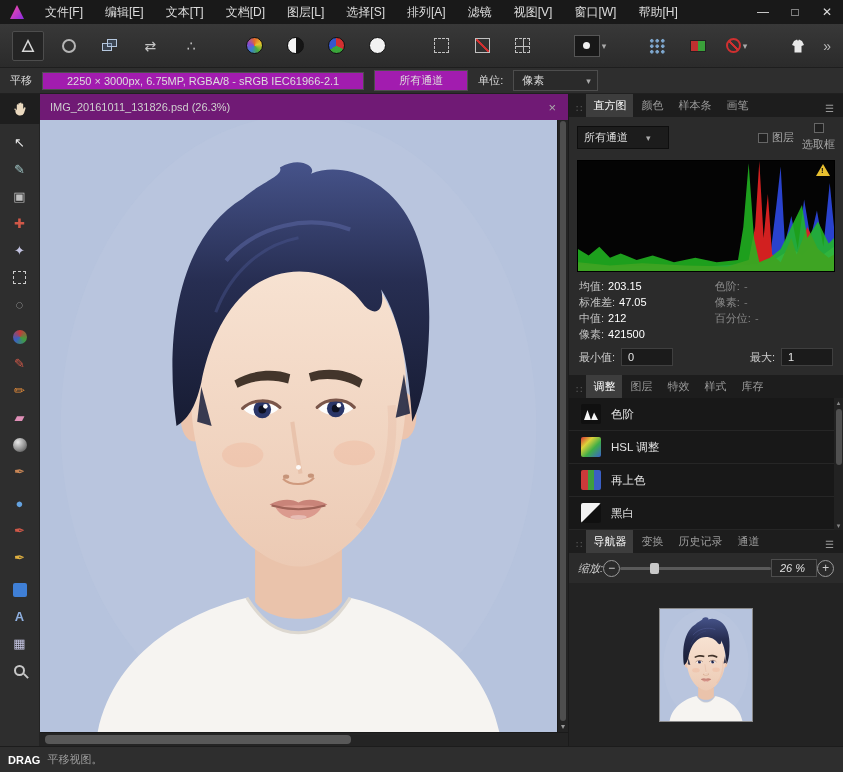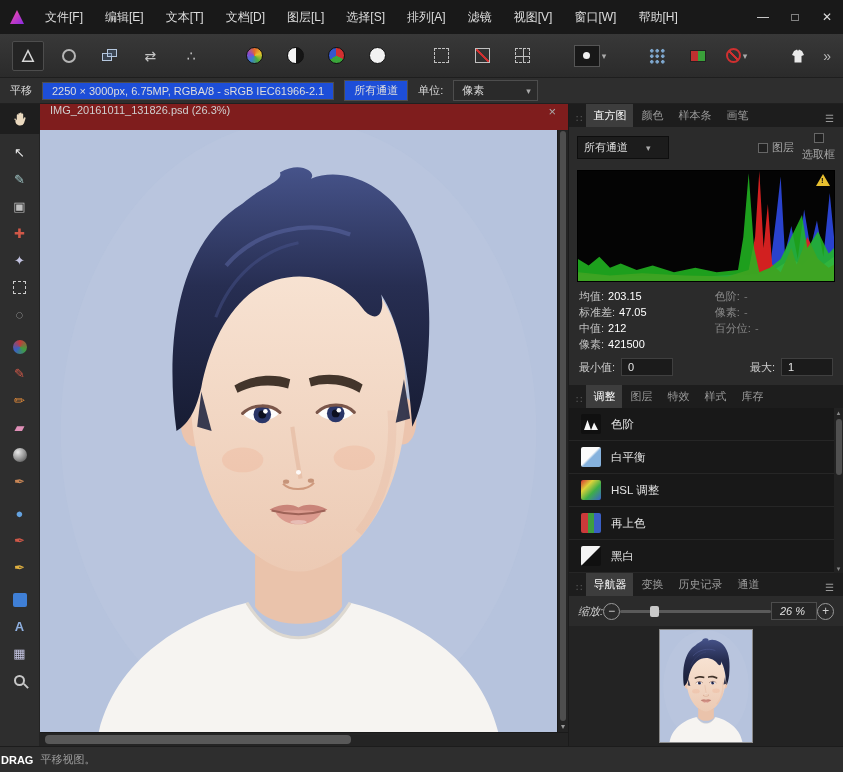--- a/index.html
+++ b/index.html
@@ -1,21 +1,21 @@
 <!DOCTYPE html>
 <html><head>
 <meta charset="utf-8">
 <style>
   * { margin:0; padding:0; box-sizing:border-box; }
   html,body { width:843px; height:772px; overflow:hidden; background:#222;
               font-family:"Liberation Sans", sans-serif; }
   .app { width:843px; height:772px; display:flex; flex-direction:column; background:#2e2e2e; color:#ddd; }
 
   
-  .titlebar { height:34px; background:#191919; display:flex; align-items:center; flex:0 0 auto; }
+  .titlebar { height:24px; background:#191919; display:flex; align-items:center; flex:0 0 auto; }
   .app-logo { width:34px; display:flex; justify-content:center; }
   .menus { display:flex; align-items:center; height:100%; }
   .menu-item { padding:0 11px; font-size:12px; color:#ddd; line-height:30px; cursor:default; }
   .win-controls { margin-left:auto; display:flex; height:100%; }
   .win-btn { width:32px; display:flex; align-items:center; justify-content:center; color:#ddd; font-size:12px; }
 
   
   .toolbar { height:44px; background:linear-gradient(#383838,#2b2b2b); border-bottom:1px solid #1e1e1e;
              display:flex; align-items:center; padding:0 12px; gap:9px; flex:0 0 auto; }
   .tb-tile { width:32px; height:30px; display:flex; align-items:center; justify-content:center; color:#ccc; }
@@ -44,21 +44,21 @@
                background-image:radial-gradient(#7fa8cf 1.5px, transparent 1.7px); background-size:5.5px 5.5px; }
   .dual-sq { width:16px; height:12px; background:linear-gradient(90deg,#c03030 50%,#3aa03a 50%); border:1px solid #222; }
   .noentry { width:15px; height:15px; border:2px solid #d03030; border-radius:50%;
              background:linear-gradient(45deg,transparent 43%,#d03030 43% 57%,transparent 57%); }
   .overflow { margin-left:auto; color:#bbb; font-size:14px; }
 
   
   .contextbar { height:26px; background:#2e2e2e; border-bottom:1px solid #202020; display:flex;
                 align-items:center; padding:0 10px; gap:10px; font-size:11px; flex:0 0 auto; }
   .ctx-label { color:#ddd; }
-  .ctx-field { border:1px solid #4d4d4d; padding:2px 9px; color:#ddd; background:#1d4ed8; }
+  .ctx-field { border:1px solid #4d4d4d; padding:2px 24px; color:#ddd; background:#a21caf; }
   .ctx-select { border:1px solid #4d4d4d; padding:2px 6px 2px 8px; color:#ddd; background:#2a2a2a;
                 display:flex; align-items:center; gap:40px; }
 
   
   .workspace { flex:1 1 auto; display:flex; min-height:0; }
 
   
   .toolpanel { width:40px; background:#2e2e2e; border-right:1px solid #232323; display:flex;
                flex-direction:column; align-items:center; padding-top:0; flex:0 0 auto; }
   .tool { width:34px; height:27px; display:flex; align-items:center; justify-content:center; font-size:13px; color:#c8c8c8; }
@@ -72,21 +72,21 @@
                background:conic-gradient(#c43a3a,#3f9e3f,#3a5fc4,#c43a3a); }
   .icon-sphere { width:14px; height:14px; border-radius:50%;
                  background:radial-gradient(circle at 35% 30%, #e8e8e8, #909090 55%, #3f3f3f); }
   .icon-bluesq { width:14px; height:14px; border-radius:2px; background:#3f7fd6; }
   .icon-zoom { position:relative; width:11px; height:11px; border:2px solid #c8c8c8; border-radius:50%; }
   .icon-zoom::after { content:""; position:absolute; width:6px; height:2px; background:#c8c8c8;
                       transform:rotate(45deg); right:-6px; bottom:-3px; }
 
   
   .canvas-col { flex:1 1 auto; display:flex; flex-direction:column; min-width:0; background:#383838; }
-  .doctabbar { height:26px; background:#7f1d1d; display:flex; align-items:flex-start; padding:0 10px;
+  .doctabbar { height:26px; background:#701a75; display:flex; align-items:center; padding:0 10px;
                font-size:11px; color:#cfcfcf; flex:0 0 auto; }
   .tab-close { margin-left:auto; color:#aaa; font-size:13px; padding:0 2px; }
   .canvas-wrap { position:relative; flex:1 1 auto; min-height:0; }
   .artwork { position:absolute; left:0; top:0; width:calc(100% - 11px); height:100%; }
   .vscroll { position:absolute; right:0; top:0; bottom:0; width:11px; background:#242424; border-left:1px solid #1a1a1a;
              display:flex; flex-direction:column; }
   .vthumb { flex:1 1 auto; margin:1px 2px; background:#4e4e4e; border-radius:3px; }
   .varrow { color:#999; font-size:8px; text-align:center; padding-bottom:1px; }
   .hscroll { height:14px; background:#242424; border-top:1px solid #1a1a1a; position:relative; flex:0 0 auto; }
   .hthumb { position:absolute; left:5px; top:2px; height:9px; width:58%; background:#585858; border-radius:4px; }
@@ -149,21 +149,21 @@
   .slider { flex:1; height:3px; background:#5a5a5a; position:relative; border-radius:2px; }
   .sthumb { position:absolute; left:20%; top:-4px; width:9px; height:11px; background:#c8c8c8; border-radius:2px; }
   .zoomval { border:1px solid #4d4d4d; background:#262626; color:#e0e0e0; padding:2px 8px; min-width:46px; }
 
   .navthumb-area { flex:1; background:#232323; display:flex; align-items:center; justify-content:center; min-height:0; }
   .navthumb { width:92px; height:112px; box-shadow:0 0 0 1px #8a8a8a; }
   .navthumb svg { width:100%; height:100%; display:block; }
 
   
   .statusbar { height:26px; background:#2e2e2e; border-top:1px solid #1c1c1c; display:flex; align-items:center;
-               gap:7px; padding:0 1px; font-size:11px; flex:0 0 auto; }
+               gap:7px; padding:0 8px; font-size:11px; flex:0 0 auto; }
   .statusbar .draglbl { color:#fff; font-weight:bold; }
   .statusbar .msg { color:#9e9e9e; }
 </style>
 </head>
 <body>
 
 <div class="app">
 
   <div class="titlebar">
     <div class="app-logo">
@@ -498,24 +498,20 @@
           <span class="ptab">特效</span>
           <span class="ptab">样式</span>
           <span class="ptab">库存</span>
         </div>
         <div class="adjlist">
           <div class="adjrow">
             <span class="adj-icon icon-levels"></span>
               <span>色阶</span>
           </div>
           <div class="adjrow">
-            <span class="adj-icon icon-wb"></span>
-              <span>白平衡</span>
-          </div>
-          <div class="adjrow">
             <span class="adj-icon icon-hsl"></span>
               <span>HSL 调整</span>
           </div>
           <div class="adjrow">
             <span class="adj-icon icon-recolor"></span>
               <span>再上色</span>
           </div>
           <div class="adjrow">
             <span class="adj-icon icon-bw"></span>
               <span>黑白</span>

